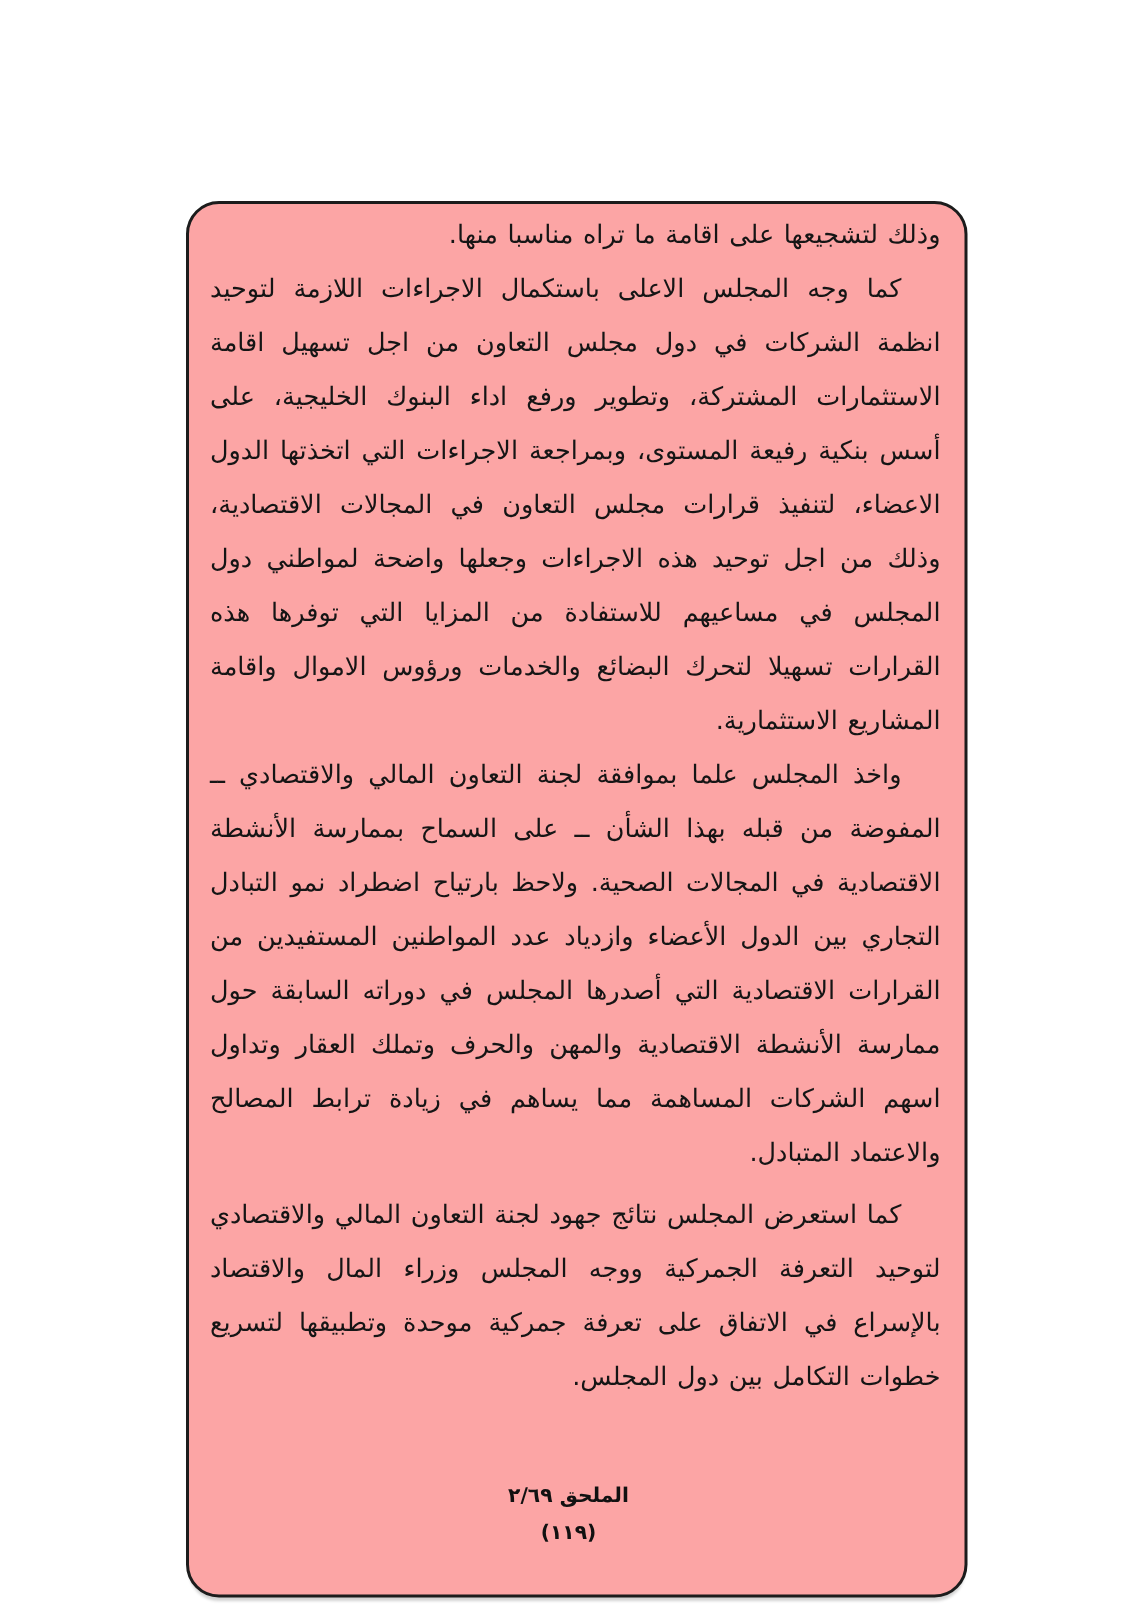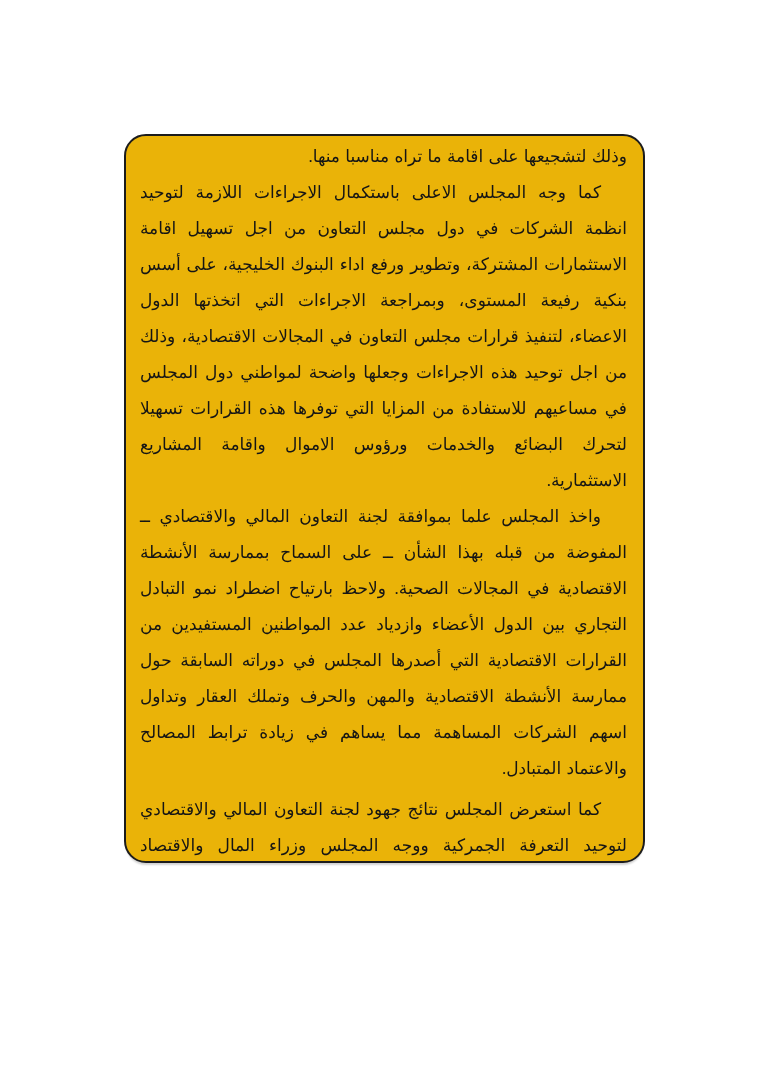--- a/index.html
+++ b/index.html
@@ -16,30 +16,29 @@
   .page {
     position: absolute;
     inset: 0;
     background: #ffffff;
   }
   .text-frame {
     position: absolute;
     left: 124px;
     top: 134px;
     width: 521px;
-    height: 729px;
+    height: 931px;
     box-sizing: border-box;
     border: 2px solid #1c1c1c;
     border-radius: 22px;
     padding: 3px 16px 0 14px;
     direction: rtl;
     overflow: hidden;
-    background: #eab308;
+    background: #fca5a5;
     box-shadow: 0 4px 2px -2px rgba(0,0,0,0.18);
-    font-family: Liberation Serif, serif;
   }
   .para {
     margin: 0;
     font-size: 17px;
     line-height: 36px;
     color: #151515;
     text-align: justify;
     text-justify: inter-word;
     text-indent: 26px;
     word-spacing: 1px;
@@ -78,14 +77,18 @@
 <div class="page">
 
   <div class="text-frame">
     <p class="para continuation">وذلك لتشجيعها على اقامة ما تراه مناسبا منها.</p>
     <p class="para">كما وجه المجلس الاعلى باستكمال الاجراءات اللازمة لتوحيد انظمة الشركات في دول مجلس التعاون من اجل تسهيل اقامة الاستثمارات المشتركة، وتطوير ورفع اداء البنوك الخليجية، على أسس بنكية رفيعة المستوى، وبمراجعة الاجراءات التي اتخذتها الدول الاعضاء، لتنفيذ قرارات مجلس التعاون في المجالات الاقتصادية، وذلك من اجل توحيد هذه الاجراءات وجعلها واضحة لمواطني دول المجلس في مساعيهم للاستفادة من المزايا التي توفرها هذه القرارات تسهيلا لتحرك البضائع والخدمات ورؤوس الاموال واقامة المشاريع الاستثمارية.</p>
     <p class="para">واخذ المجلس علما بموافقة لجنة التعاون المالي والاقتصادي ــ المفوضة من قبله بهذا الشأن ــ على السماح بممارسة الأنشطة الاقتصادية في المجالات الصحية. ولاحظ بارتياح اضطراد نمو التبادل التجاري بين الدول الأعضاء وازدياد عدد المواطنين المستفيدين من القرارات الاقتصادية التي أصدرها المجلس في دوراته السابقة حول ممارسة الأنشطة الاقتصادية والمهن والحرف وتملك العقار وتداول اسهم الشركات المساهمة مما يساهم في زيادة ترابط المصالح والاعتماد المتبادل.</p>
     <p class="para gap-before">كما استعرض المجلس نتائج جهود لجنة التعاون المالي والاقتصادي لتوحيد التعرفة الجمركية ووجه المجلس وزراء المال والاقتصاد بالإسراع في الاتفاق على تعرفة جمركية موحدة وتطبيقها لتسريع خطوات التكامل بين دول المجلس.</p>
 
   </div>
 
+  <div class="footer">
+    <div class="appendix-label">الملحق ٢/٦٩</div>
+    <div class="page-number">(١١٩)</div>
+  </div>
 
 </div>
 
 </body></html>

